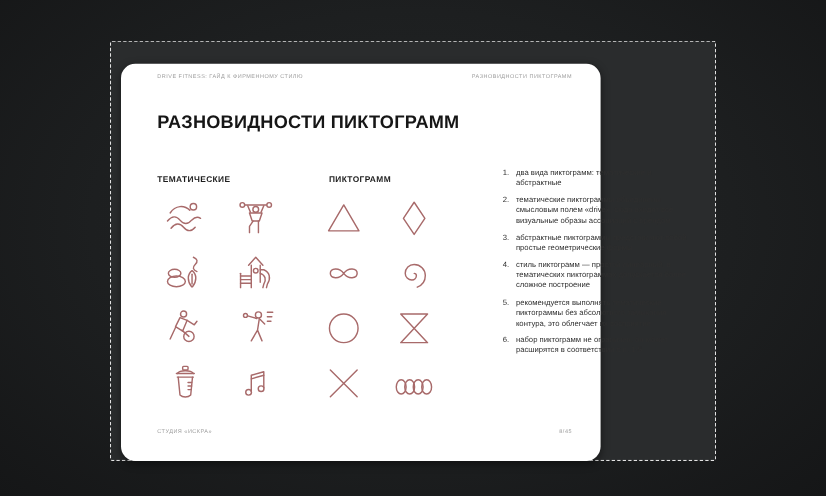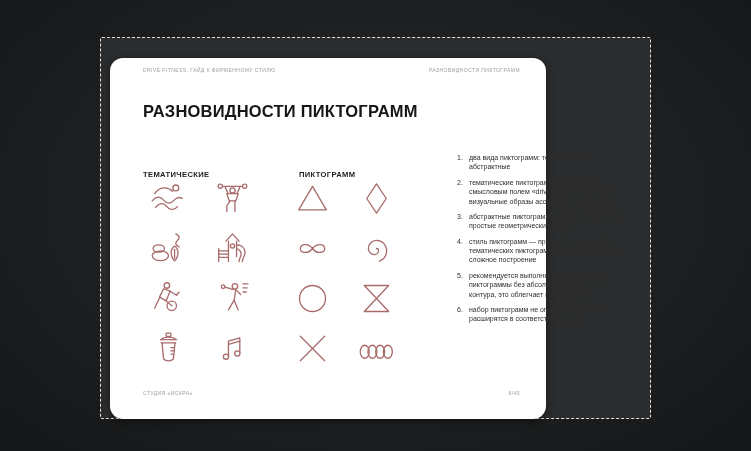--- a/index.html
+++ b/index.html
@@ -23,21 +23,21 @@
     position:absolute; left:33px; right:26px; top:9px;
     display:flex; justify-content:space-between;
     font-size:5px; letter-spacing:.45px; color:var(--meta-text,#9d9d9d);
     text-transform:uppercase;
   }
   .slide-title {
     position:absolute; left:33px; top:44px;
     font-size:16.5px; font-weight:700; letter-spacing:.2px; color:#161616;
   }
   .col-header {
-    position:absolute; top:112px; font-size:7.6px; font-weight:700;
+    position:absolute; top:100px; font-size:7.6px; font-weight:700;
     letter-spacing:.35px; color:#1c1c1c;text-align:center;
   }
   .col-header.thematic { left:33px; }
   .col-header.abstract { left:189px; }
   .icon-grid {
     position:absolute; top:115px;
     display:grid; grid-template-columns:64px 64px; grid-auto-rows:50px;
   }
   .icon-grid.thematic { left:26px; }
   .icon-grid.abstract { left:170px; }

